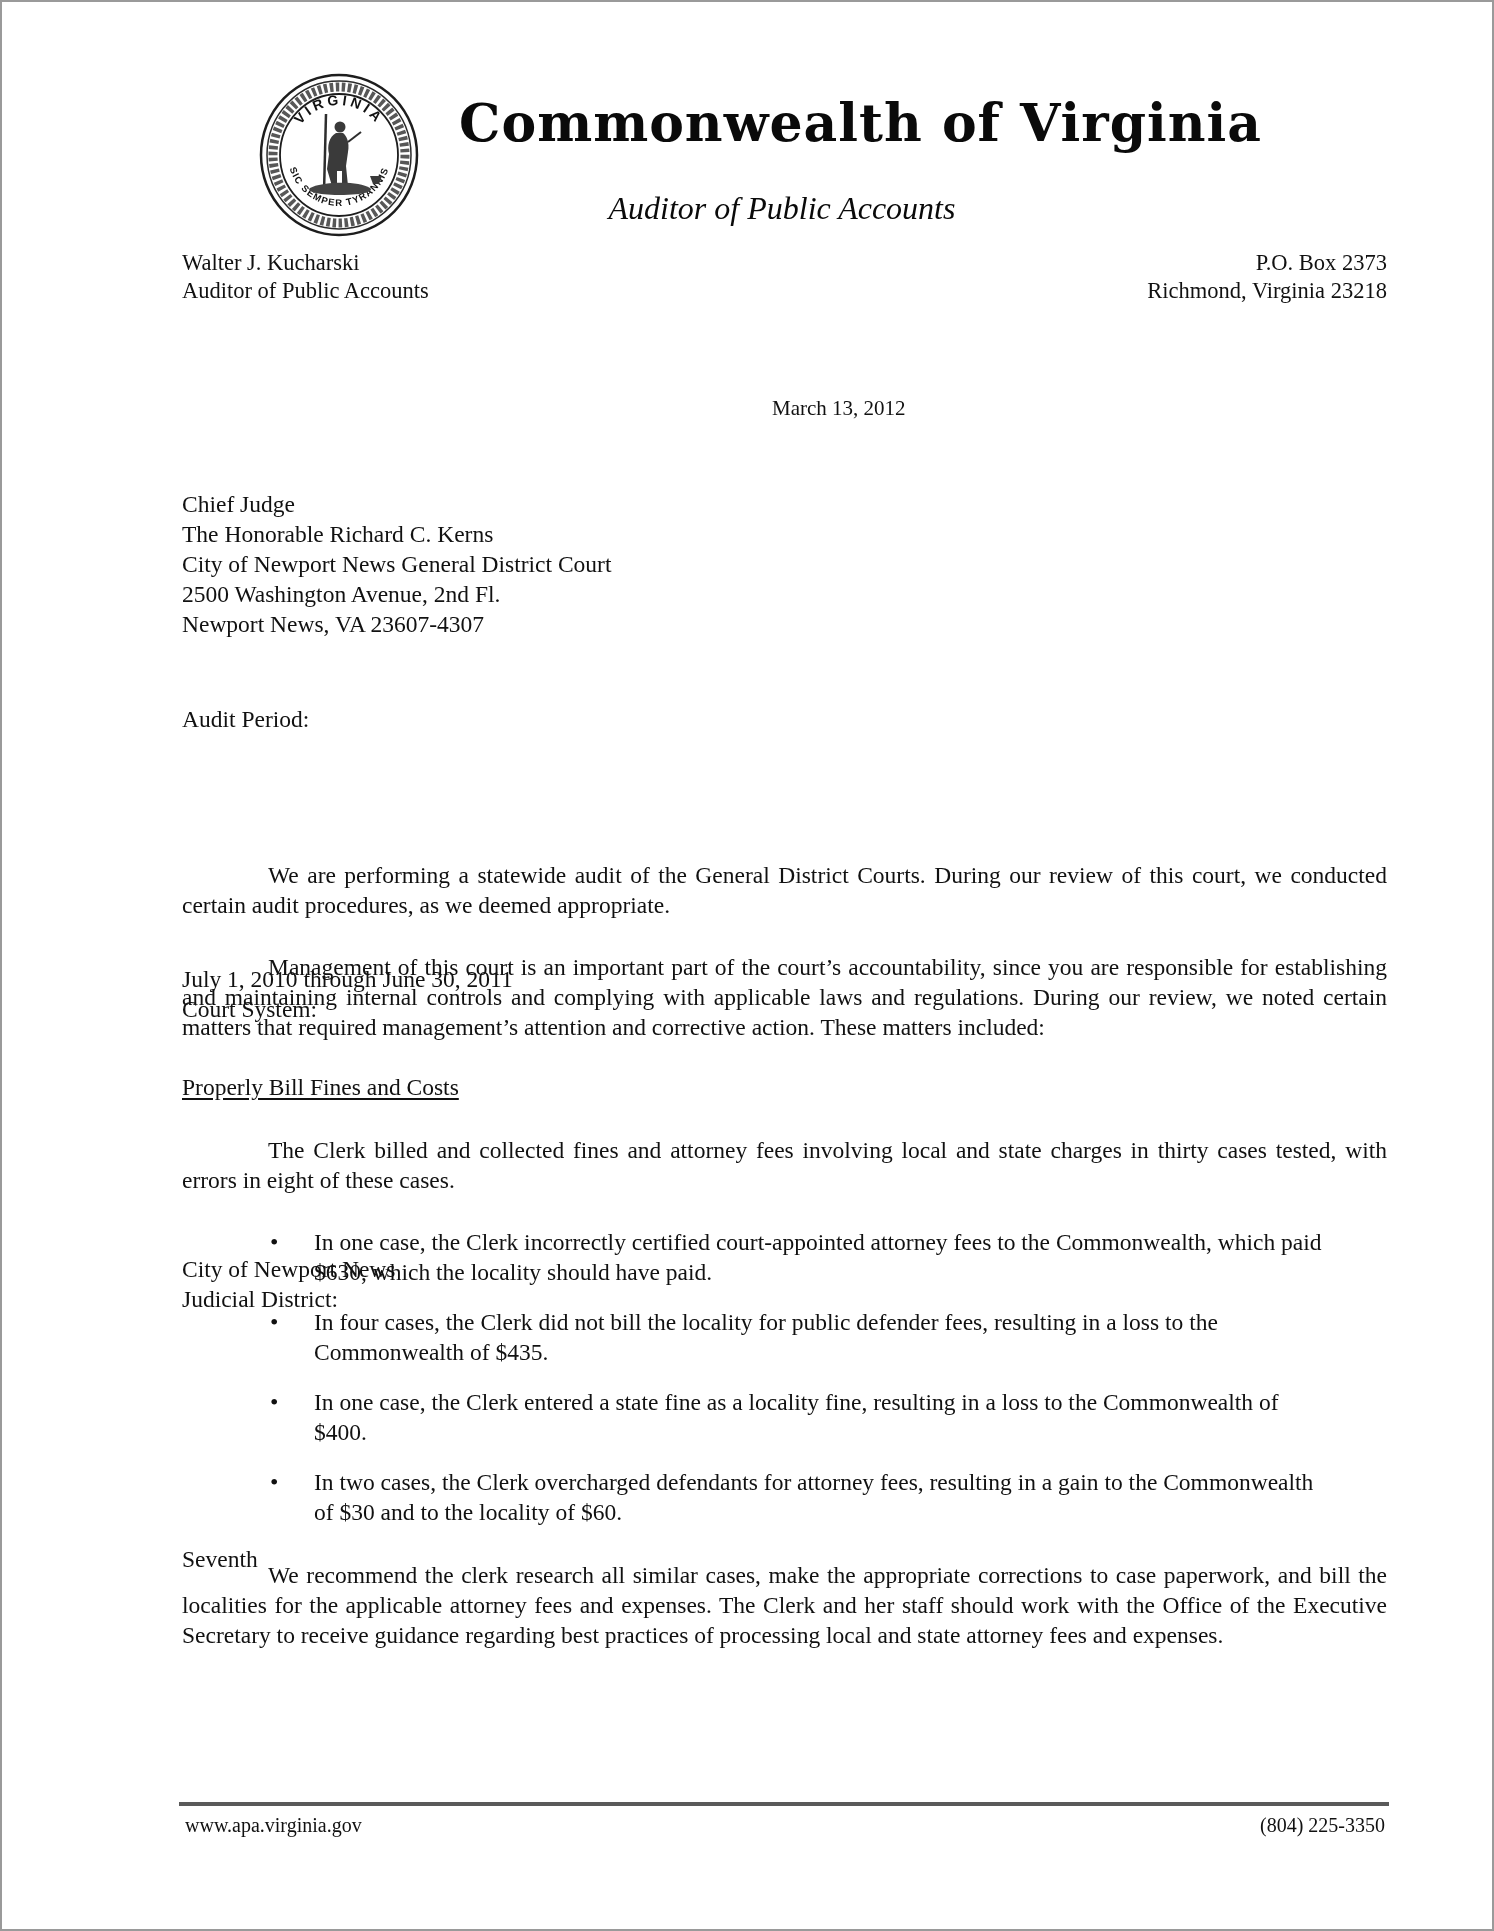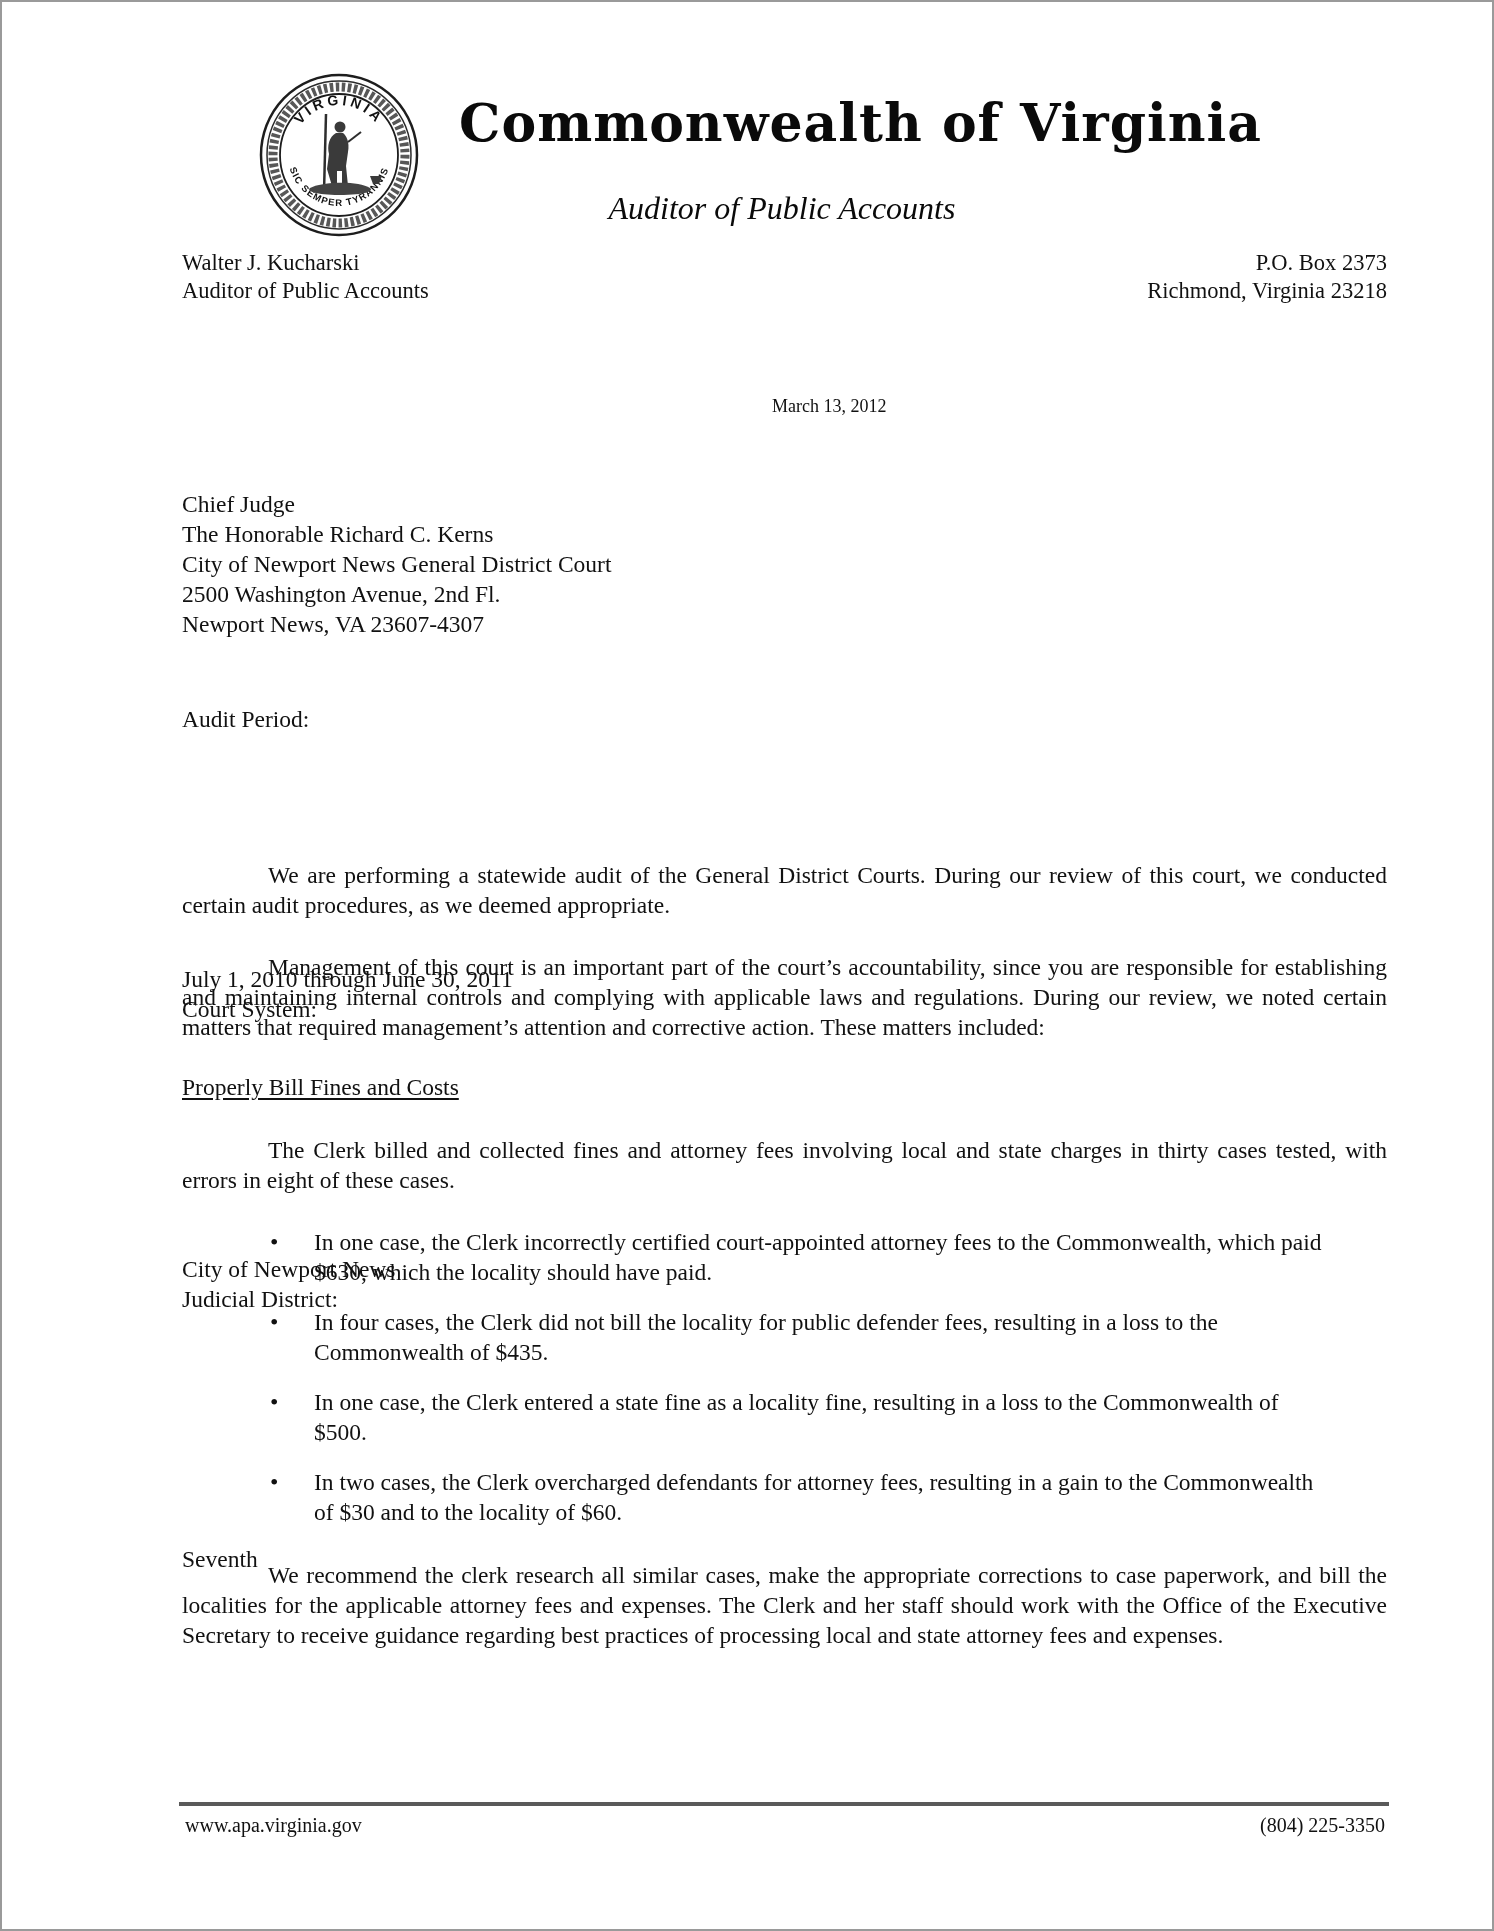--- a/index.html
+++ b/index.html
@@ -25,21 +25,21 @@
     position:absolute;left:300px;top:188px;width:960px;
     text-align:center;font-style:italic;font-size:32px;color:#0a0a0a;
   }
   .sender-row{
     position:absolute;left:180px;top:247px;width:1205px;
     display:flex;justify-content:space-between;
     font-size:22.5px;line-height:28px;
   }
   .sender-right{text-align:right;}
   
-  .date{position:absolute;left:770px;top:394px;font-size:18px;}
+  .date{position:absolute;left:770px;top:394px;font-size:21px;}
   .recipient{position:absolute;left:180px;top:487px;font-size:23.5px;line-height:30px;}
   .audit-info{position:absolute;left:180px;top:702px;font-size:23.5px;line-height:30px;}
   .audit-row{display:flex;flex-direction:column;}
   .audit-label{width:260px;flex:0 0 260px;}
   
   .body-col{
     position:absolute;left:180px;top:858px;width:1205px;
     font-size:23.5px;line-height:30px;
   }
   .body-col p{margin:0 0 32px 0;text-indent:86px;text-align:justify;}
@@ -137,21 +137,21 @@
   </div>
 
   <div class="body-col">
     <p class="p1">We are performing a statewide audit of the General District Courts.  During our review of this court, we conducted certain audit procedures, as we deemed appropriate.</p>
     <p class="p2">Management of this court is an important part of the court’s accountability, since you are responsible for establishing and maintaining internal controls and complying with applicable laws and regulations.  During our review, we noted certain matters that required management’s attention and corrective action.  These matters included:</p>
     <div class="sec-heading">Properly Bill Fines and Costs</div>
     <p class="p3">The Clerk billed and collected fines and attorney fees involving local and state charges in thirty cases tested, with errors in eight of these cases.</p>
     <ul class="findings">
       <li>In one case, the Clerk incorrectly certified court-appointed attorney fees to the Commonwealth, which paid $630, which the locality should have paid.</li>
       <li>In four cases, the Clerk did not bill the locality for public defender fees, resulting in a loss to the Commonwealth of $435.</li>
-      <li>In one case, the Clerk entered a state fine as a locality fine, resulting in a loss to the Commonwealth of $500.</li>
+      <li>In one case, the Clerk entered a state fine as a locality fine, resulting in a loss to the Commonwealth of $400.</li>
       <li>In two cases, the Clerk overcharged defendants for attorney fees, resulting in a gain to the Commonwealth of $30 and to the locality of $60.</li>
     </ul>
     <p class="p4">We recommend the clerk research all similar cases, make the appropriate corrections to case paperwork, and bill the localities for the applicable attorney fees and expenses.  The Clerk and her staff should work with the Office of the Executive Secretary to receive guidance regarding best practices of processing local and state attorney fees and expenses.</p>
   </div>
 
   <div class="footer-rule"></div>
   <div class="footer-row">
     <span>www.apa.virginia.gov</span>
     <span>(804) 225-3350</span>
   </div>

